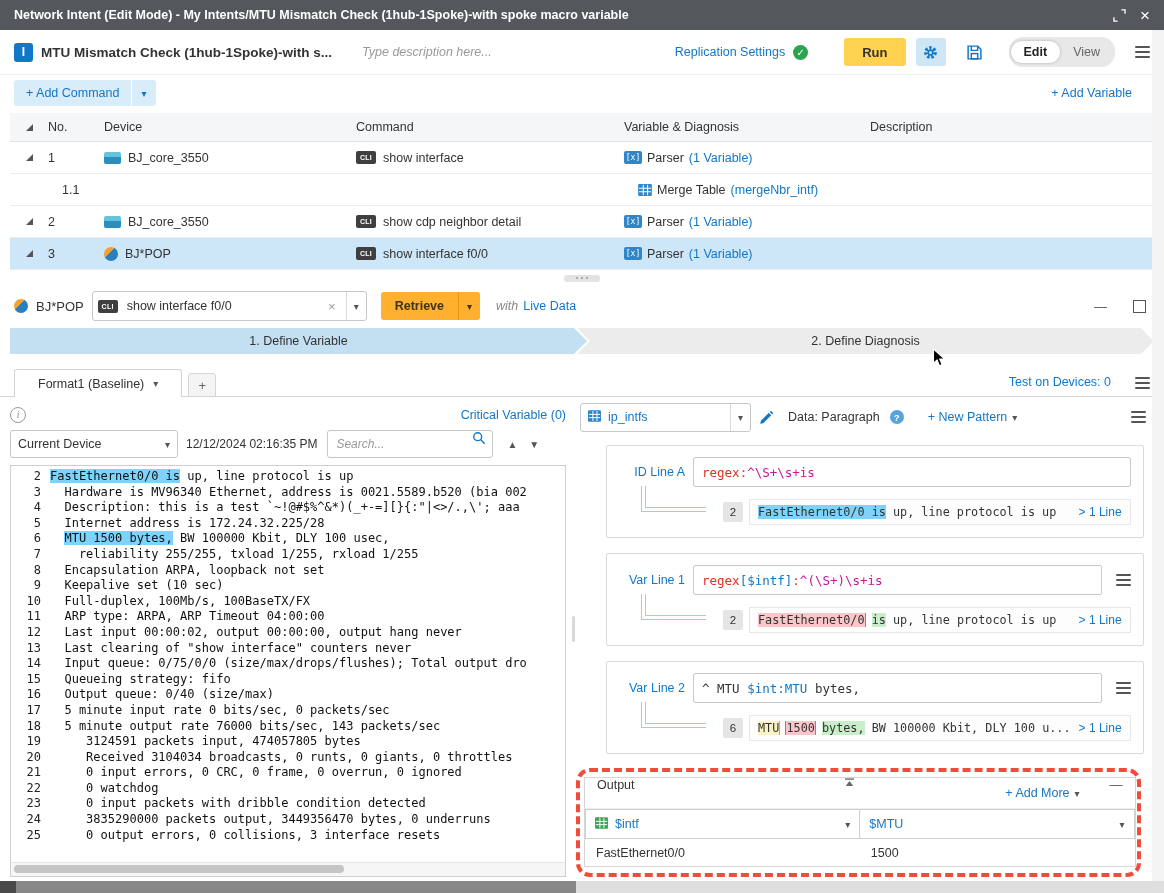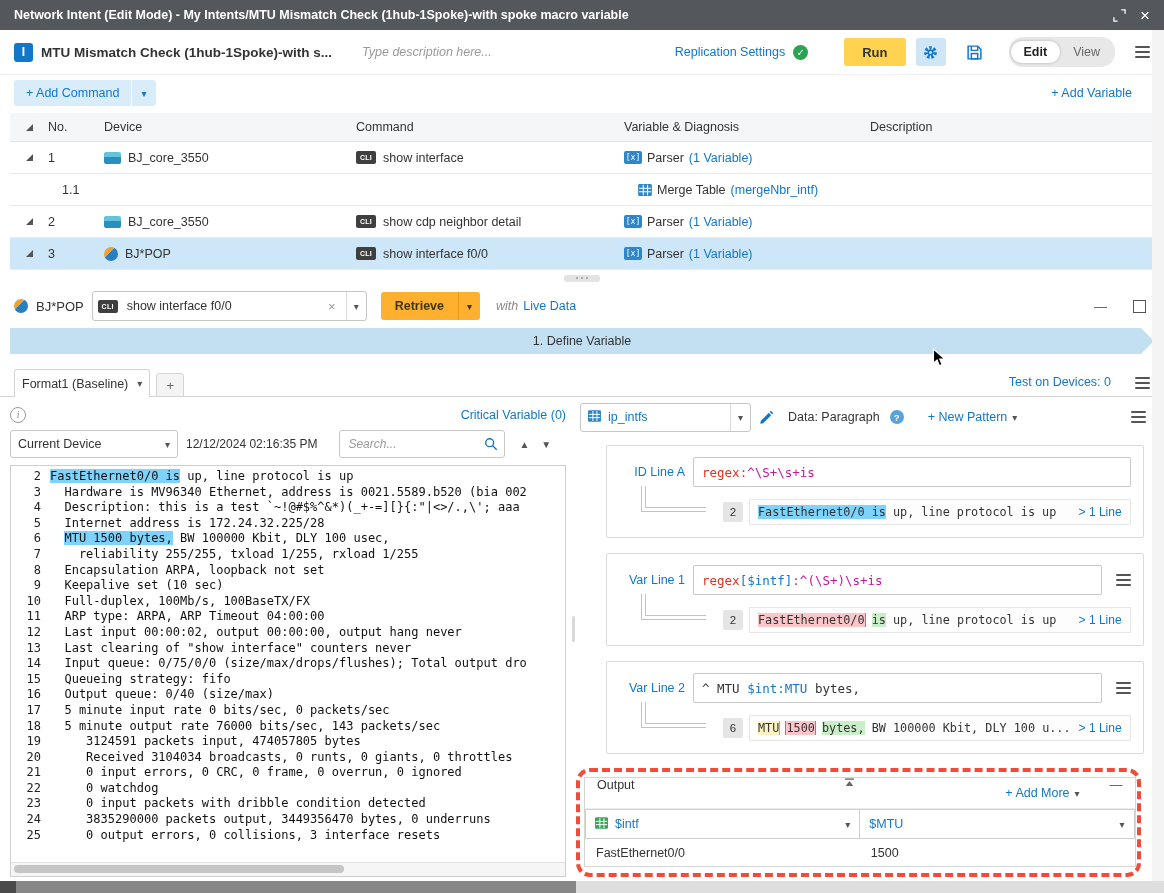--- a/index.html
+++ b/index.html
@@ -71,35 +71,35 @@
   .withtxt{font-style:italic;color:#888;font-size:12.5px;margin-left:8px}
   .min-txt{color:#555;font-size:13px;cursor:pointer;line-height:1}
   .max-ic{width:11px;height:11px;border:1.5px solid #555;cursor:pointer;flex:none}
   
   .steps{height:26px;flex:none;display:flex;padding:0 10px;margin-top:2px}
   .step{display:flex;align-items:center;justify-content:center;font-size:12.5px;color:#333;cursor:pointer}
   .step1{flex:1;background:#c3dff2;clip-path:polygon(0 0,calc(100% - 13px) 0,100% 50%,calc(100% - 13px) 100%,0 100%)}
   .step2{flex:1;background:#ececec;margin-left:-10px;clip-path:polygon(0 0,calc(100% - 13px) 0,100% 50%,calc(100% - 13px) 100%,0 100%,13px 50%)}
   
   .tabs-row{height:32px;flex:none;display:flex;align-items:flex-end;padding:4px 14px 0;border-bottom:1px solid #d4d4d4;gap:6px;margin-top:6px}
-  .tab{height:27px;background:#fff;border:1px solid #d4d4d4;border-bottom:none;border-radius:3px 3px 0 0;display:flex;align-items:center;gap:9px;padding:0 7px;font-size:12.5px;margin-bottom:-1px;cursor:pointer}
+  .tab{height:27px;background:#fff;border:1px solid #d4d4d4;border-bottom:none;border-radius:3px 3px 0 0;display:flex;align-items:center;gap:9px;padding:0 23px;font-size:12.5px;margin-bottom:-1px;cursor:pointer}
   .tab .dd{font-size:10px;color:#555}
   .tab-add{height:22px;width:26px;background:#f4f4f4;border:1px solid #d4d4d4;border-radius:3px 3px 0 0;display:flex;align-items:center;justify-content:center;color:#666;margin-bottom:-1px;cursor:pointer}
   .tabs-right{margin-left:auto;display:flex;align-items:flex-end;gap:24px;padding-bottom:7px}
   
   .panes{flex:1;display:flex;min-height:0;padding:6px 10px 16px 10px}
   .left-pane{width:556px;flex:none;display:flex;flex-direction:column;min-height:0}
   .lp-top{height:24px;display:flex;align-items:center}
   .info-ic{width:14px;height:14px;border:1px solid #9a9a9a;border-radius:50%;color:#888;font-size:9.5px;font-style:italic;font-family:"Liberation Serif",serif;display:flex;align-items:center;justify-content:center;flex:none}
   .lp-top a{margin-left:auto;font-size:12.5px}
   .lp-controls{height:34px;display:flex;align-items:center;gap:8px}
   .sel-box{width:152px;height:26px;border:1px solid #c6c6c6;border-radius:3px;display:flex;align-items:center;padding:0 7px;font-size:12.5px;cursor:pointer;flex:none}
   .sel-box .dd{margin-left:auto;font-size:10px;color:#555}
   .ts{font-size:12px;white-space:nowrap}
-  .search-box{width:152px;height:26px;border:1px solid #c6c6c6;border-radius:3px;display:flex;align-items:center;padding:0 6px;margin-left:14px;flex:none}
+  .search-box{width:152px;height:26px;border:1px solid #c6c6c6;border-radius:3px;display:flex;padding:0 6px;margin-left:2px;flex:none}
   .search-box input{border:none;outline:none;width:112px;font-size:12px;font-family:inherit}
   .search-box input::placeholder{font-style:italic;color:#999}
   .search-box svg{margin-left:auto;cursor:pointer}
   .updn{display:flex;gap:12px;margin-left:6px;color:#555;font-size:10px}
   .updn span{cursor:pointer}
   .code-box{flex:1;border:1px solid #cfcfcf;margin-top:4px;display:flex;flex-direction:column;min-height:0;overflow:hidden}
   .code{flex:1;overflow:hidden;padding:3px 0;font-family:"DejaVu Sans Mono",monospace;font-size:12px;line-height:15.6px;white-space:pre;color:#111;cursor:text}
   .code-line{display:flex}
   .lnum{width:30px;flex:none;text-align:right;margin-right:9px;color:#222}
   .ltext{white-space:pre}
@@ -340,20 +340,21 @@
         </div>
         <span class="withtxt">with</span>
         <a style="font-size:12.5px;margin-left:-3px">Live Data</a>
         <span class="hspacer"></span>
         <span class="min-txt">—</span>
         <span class="max-ic" style="margin-left:18px;margin-right:4px"></span>
       </div>
 
       <div class="steps">
         <div class="step step1">1. Define Variable</div>
+        <div class="step step2">2. Define Diagnosis</div>
       </div>
 
       <div class="tabs-row">
         <div class="tab">
           <span>Format1 (Baseline)</span>
           <span class="dd">▾</span>
         </div>
         <div class="tab-add">+</div>
         <div class="tabs-right">
           <a style="font-size:12.5px">Test on Devices: 0</a>

